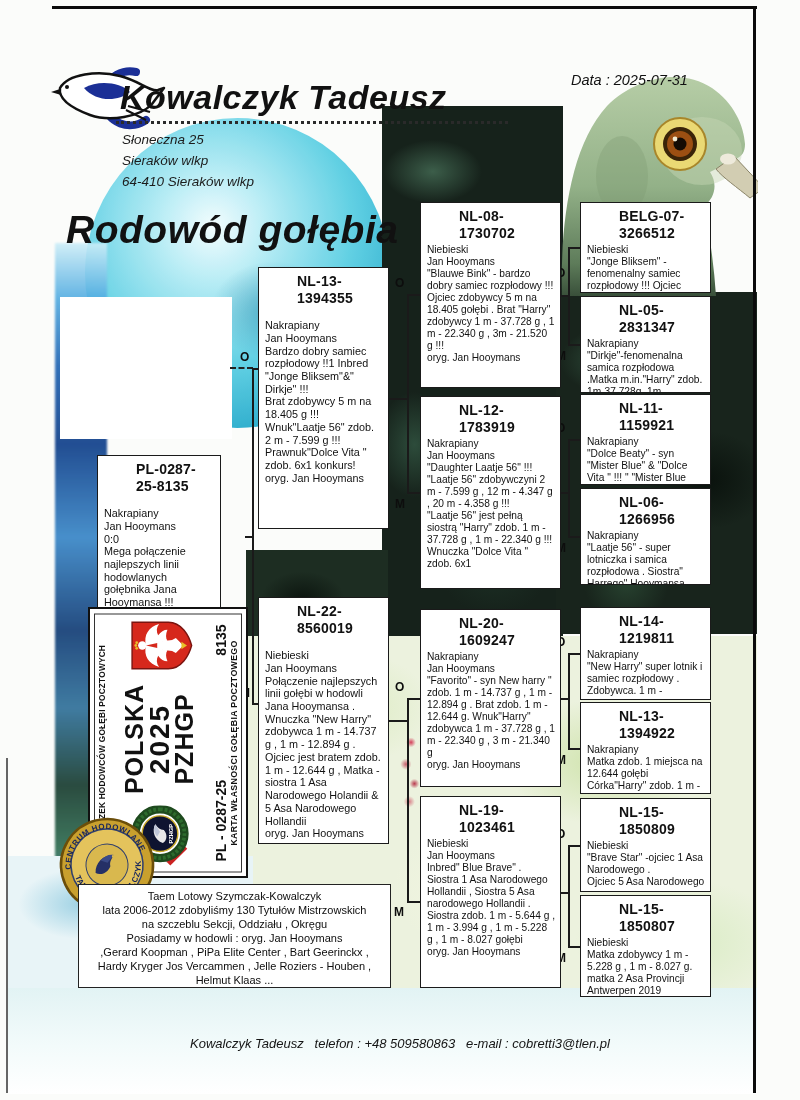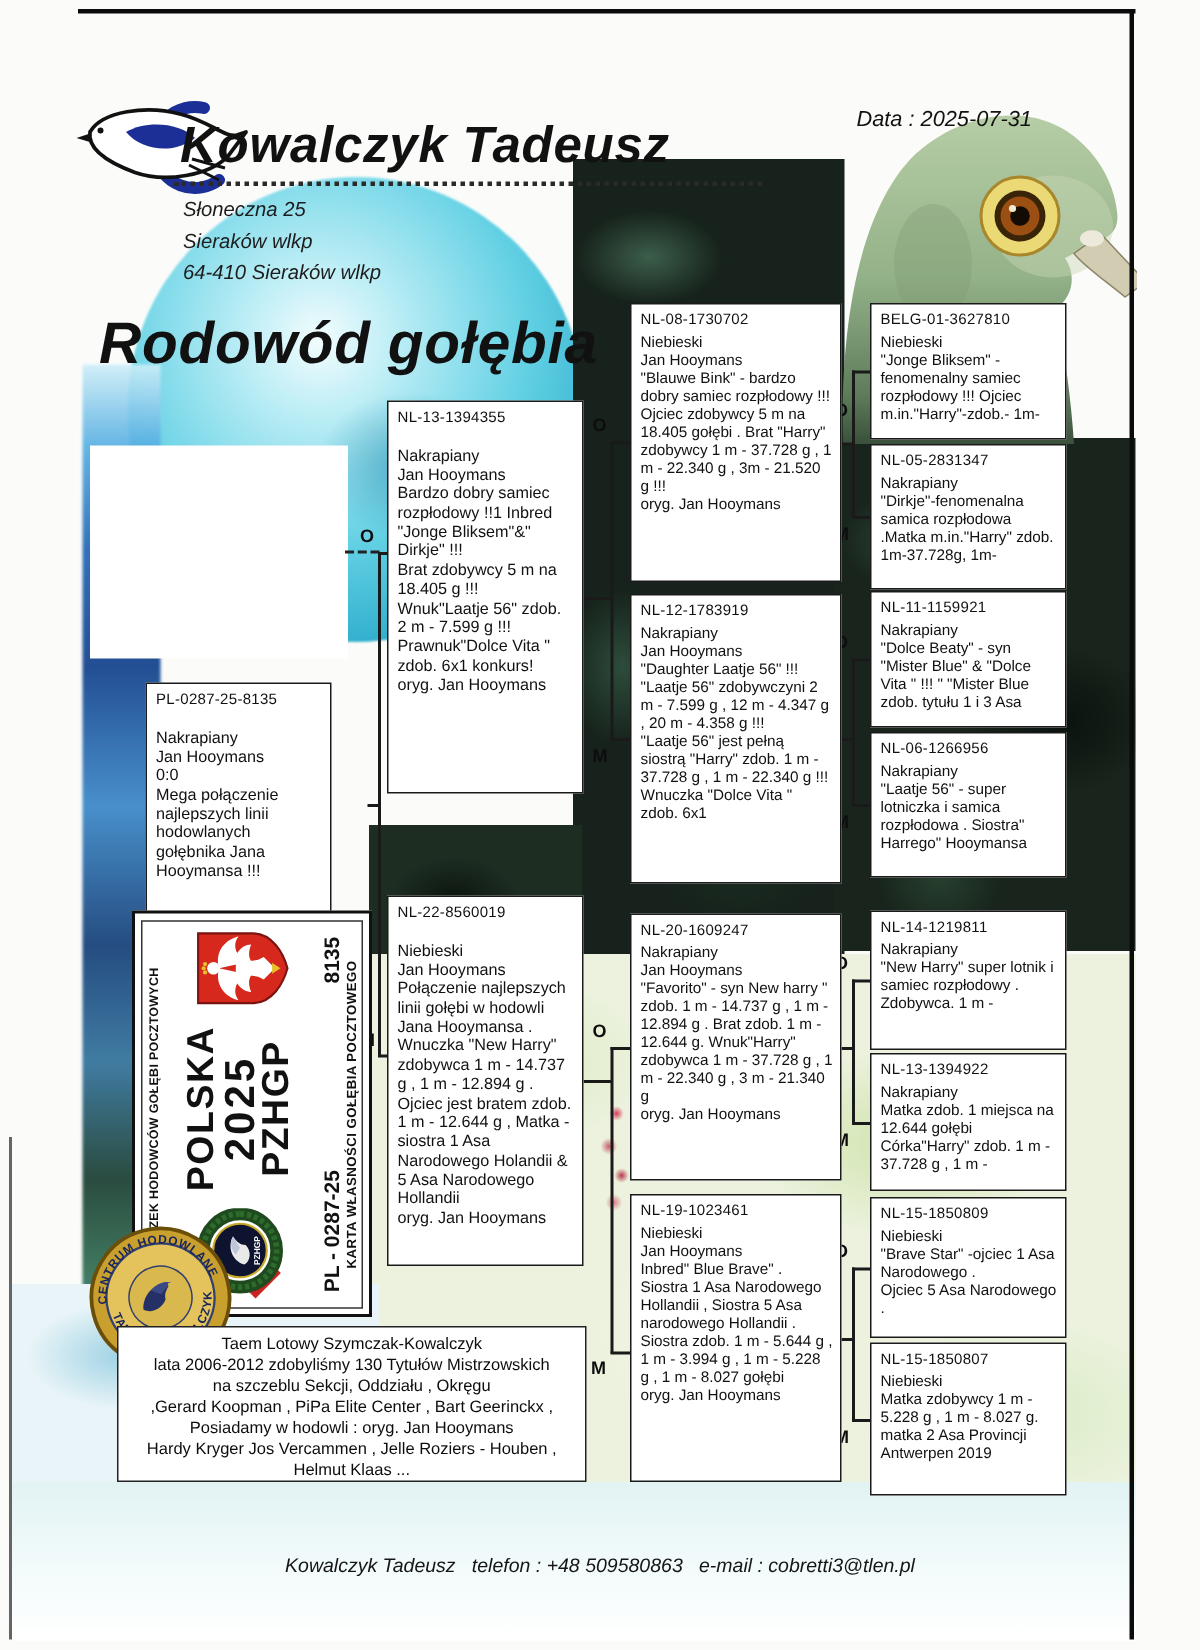--- a/index.html
+++ b/index.html
@@ -103,21 +103,21 @@
   .hdr-title{
     position:absolute;left:66px;top:208px;
     font-size:39px;font-weight:bold;font-style:italic;letter-spacing:.5px;
   }
   
   .box{
     position:absolute;box-sizing:border-box;background:#fff;
     border:1.5px solid #1a1a1a;padding:5px 5px 4px 6px;
     font-size:10.2px;line-height:1.18;overflow:hidden;
   }
-  .box .ring{font-weight:normal;font-size:10px;margin-bottom:3px;letter-spacing:.2px;}
+  .box .ring{font-weight:bold;font-size:14px;margin-bottom:3px;letter-spacing:.2px;margin-left:32px;}
   .box.roomy{font-size:10.8px;}
   .box.roomy .ring{margin-bottom:13px;}
   .box-body{white-space:pre-line;}
   .empty-photo{position:absolute;left:60px;top:297px;width:172px;height:142px;background:#fff;}
   
   .hline,.vline,.dash{position:absolute;}
   .hline{height:1.5px;background:#1a1a1a;}
   .vline{width:1.5px;background:#1a1a1a;}
   .dash{height:0;border-top:2px dashed #222;}
   .om{position:absolute;font-size:12px;font-weight:bold;color:#0d0d0d;}
@@ -312,21 +312,21 @@
 </div>
 <div class="box" style="left:420px;top:796px;width:141px;height:192px;">
   <div class="ring">NL-19-1023461</div>
   <div class="box-body">Niebieski
 Jan Hooymans
 Inbred" Blue Brave" .
 Siostra 1 Asa Narodowego Hollandii , Siostra 5 Asa narodowego Hollandii . Siostra zdob. 1 m - 5.644 g , 1 m - 3.994 g , 1 m - 5.228 g , 1 m - 8.027 gołębi
 oryg. Jan Hooymans</div>
 </div>
 <div class="box" style="left:580px;top:202px;width:131px;height:91px;">
-  <div class="ring">BELG-01-3627810</div>
+  <div class="ring">BELG-07-3266512</div>
   <div class="box-body">Niebieski
 "Jonge Bliksem" - fenomenalny samiec rozpłodowy !!! Ojciec m.in."Harry"-zdob.- 1m-</div>
 </div>
 <div class="box" style="left:580px;top:296px;width:131px;height:97px;">
   <div class="ring">NL-05-2831347</div>
   <div class="box-body">Nakrapiany
 "Dirkje"-fenomenalna samica rozpłodowa .Matka m.in."Harry" zdob. 1m-37.728g, 1m-</div>
 </div>
 <div class="box" style="left:580px;top:394px;width:131px;height:91px;">
   <div class="ring">NL-11-1159921</div>
@@ -419,19 +419,19 @@
   </text>
   <path d="M36,54 C38,44 48,38 58,41 C54,45 52,47 52,51 C48,57 40,58 36,54 Z" fill="#253066"></path>
   <path d="M44,43 C49,39 55,39 58,41 L50,47 Z" fill="#3a4a86"></path>
   <circle cx="57" cy="42" r="1.2" fill="#d9b84e"></circle>
 </svg>
 
 <div class="team-box">
   <span>Taem Lotowy Szymczak-Kowalczyk</span>
   <span>lata 2006-2012  zdobyliśmy  130 Tytułów Mistrzowskich</span>
   <span>na szczeblu Sekcji, Oddziału , Okręgu</span>
+  <span>Posiadamy w hodowli : oryg. Jan Hooymans</span>
   <span>,Gerard Koopman , PiPa Elite Center , Bart Geerinckx ,</span>
-  <span>Posiadamy w hodowli : oryg. Jan Hooymans</span>
   <span>Hardy Kryger  Jos Vercammen , Jelle Roziers - Houben ,</span>
   <span>Helmut Klaas ...</span>
 </div>
 
 <div class="footer">Kowalczyk Tadeusz   telefon : +48 509580863   e-mail : cobretti3@tlen.pl</div>
 
 </body></html>

